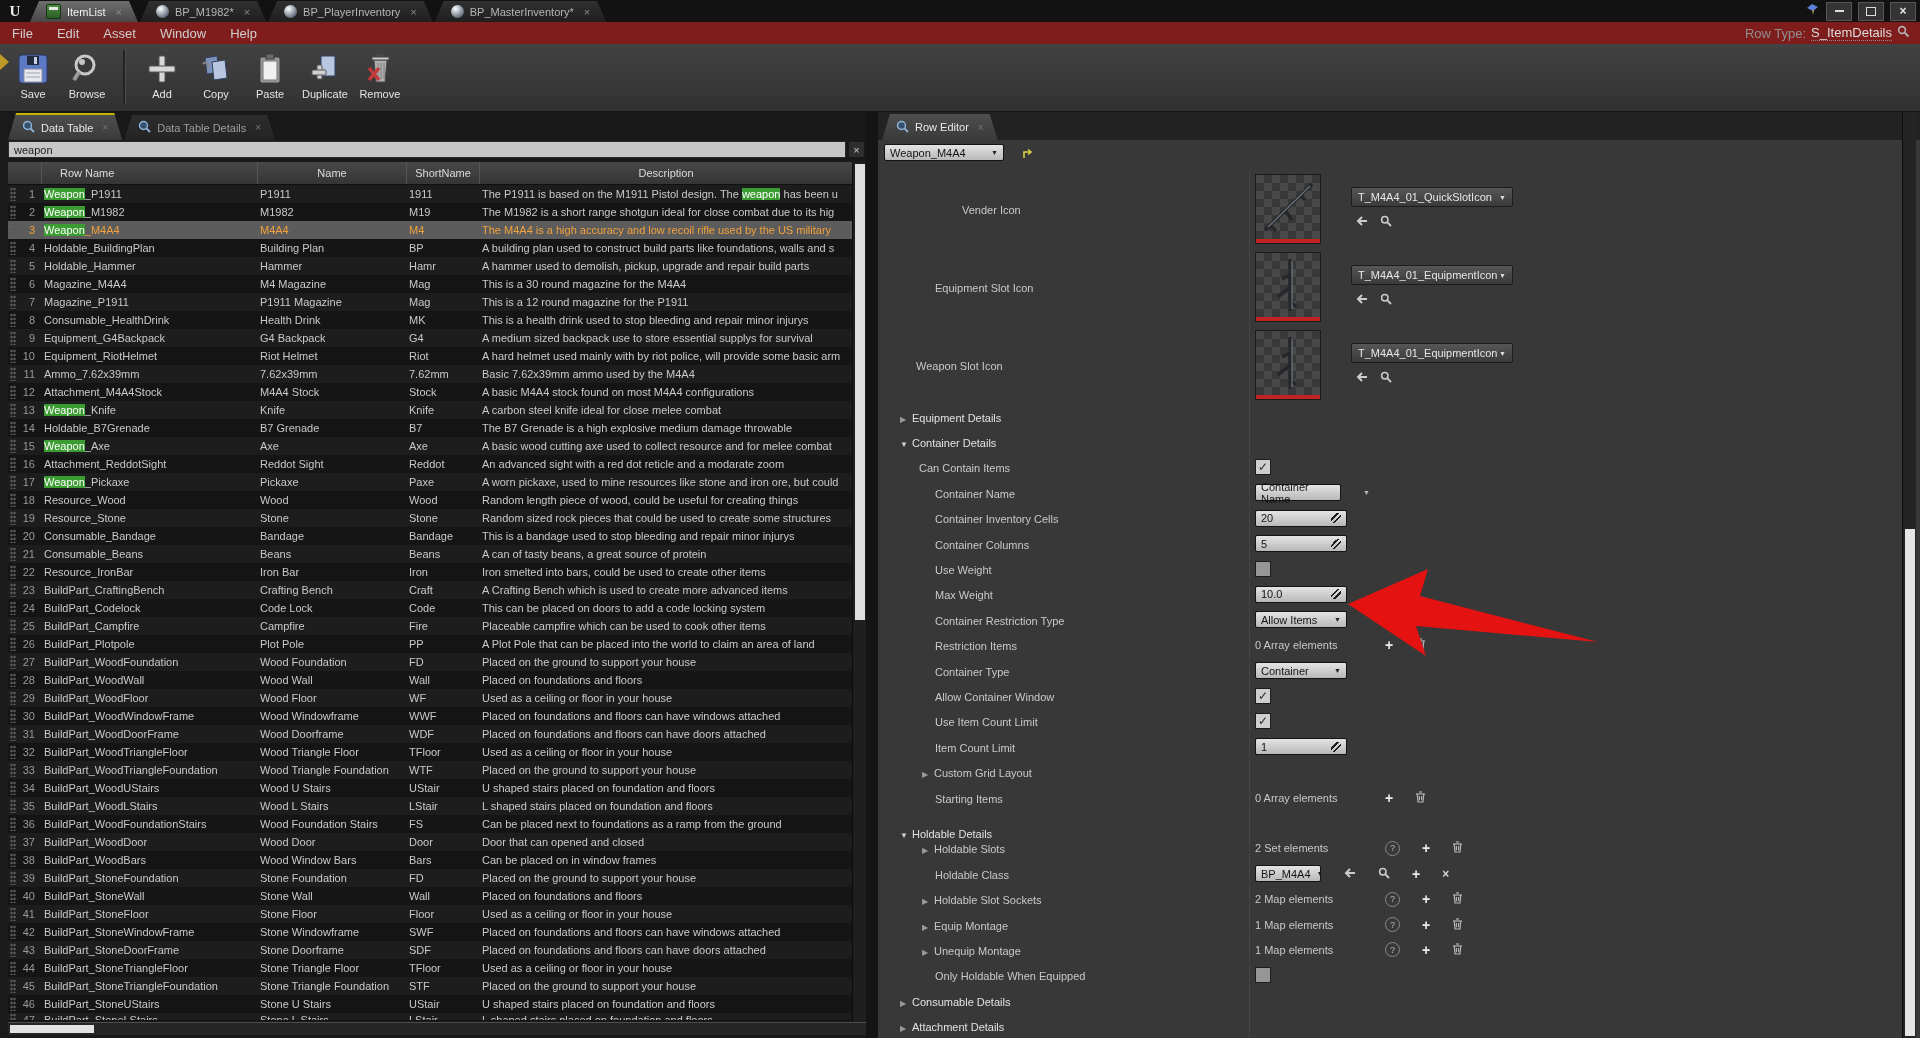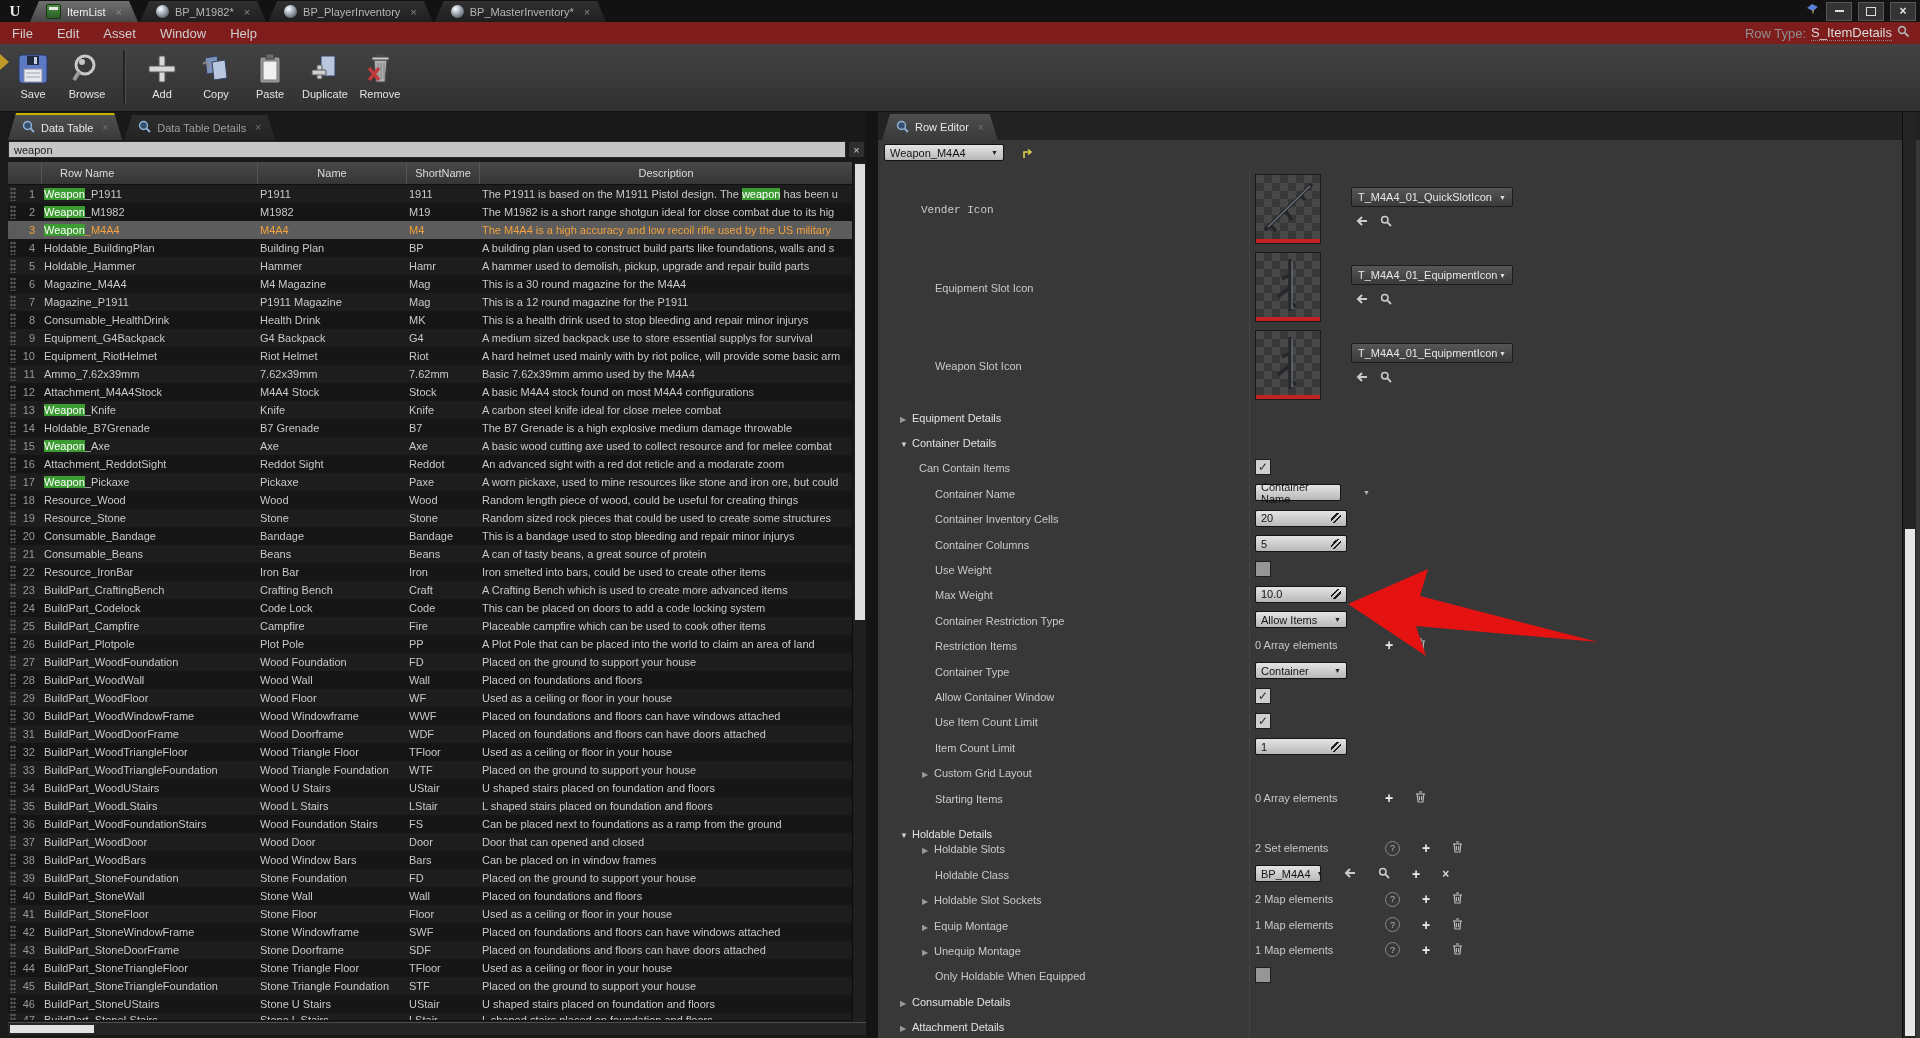--- a/index.html
+++ b/index.html
@@ -705,21 +705,21 @@
     <span class="resetico" style="position:absolute;left:134px;top:4px;">
       <svg width="13" height="13" fill="none">
           <path d="M4 11 V5 H10" stroke="#d9d04a" stroke-width="1.6"></path>
           <path d="M8 2.5 L11 5 L8 7.5" stroke="#d9d04a" stroke-width="1.6"></path>
         </svg>
     </span>
   </div>
   <div class="coldiv"></div>
   <div class="props" id="props">
       <div class="prow assetrow">
-        <span style="padding-left: 43px; font-family: Liberation Mono, monospace;"><span class="plabel">Vender Icon</span></span>
+        <span style="padding-left: 84px;"><span class="plabel">Vender Icon</span></span>
         <span class="pval">
           <span class="thumb"><span><svg width="64" height="64">
                 <g stroke="#23262a" stroke-width="3.4" opacity="0.95">
                   <line x1="9" y1="55" x2="56" y2="9"></line>
                   <line x1="29" y1="35" x2="36" y2="45"></line>
                   <line x1="44" y1="19" x2="49" y2="25"></line>
                   <line x1="14" y1="50" x2="20" y2="56"></line>
                 </g>
                 <g stroke="#70757c" stroke-width="1.2">
                   <line x1="12" y1="52" x2="54" y2="11"></line>
@@ -769,21 +769,21 @@
                 </svg></span>
               <span><svg width="12" height="12">
                   <circle cx="4.8" cy="4.8" r="3.2" fill="none" stroke="#cccccc" stroke-width="1.5"></circle>
                   <line x1="7.2" y1="7.2" x2="11" y2="11" stroke="#cccccc" stroke-width="1.8"></line>
                 </svg></span>
             </span>
           </span>
         </span>
       </div>
       <div class="prow assetrow">
-        <span style="padding-left: 57px;"><span class="plabel">Weapon Slot Icon</span></span>
+        <span style="padding-left: 38px;"><span class="plabel">Weapon Slot Icon</span></span>
         <span class="pval">
           <span class="thumb"><span><svg width="64" height="64">
                 <g stroke="#23262a" stroke-width="3.4" opacity="0.95">
                   <line x1="34" y1="6" x2="34" y2="58"></line>
                   <line x1="34" y1="34" x2="22" y2="44"></line>
                   <line x1="34" y1="22" x2="26" y2="26"></line>
                   <line x1="34" y1="48" x2="40" y2="54"></line>
                 </g>
                 <g stroke="#70757c" stroke-width="1.2">
                   <line x1="36" y1="8" x2="36" y2="56"></line>

